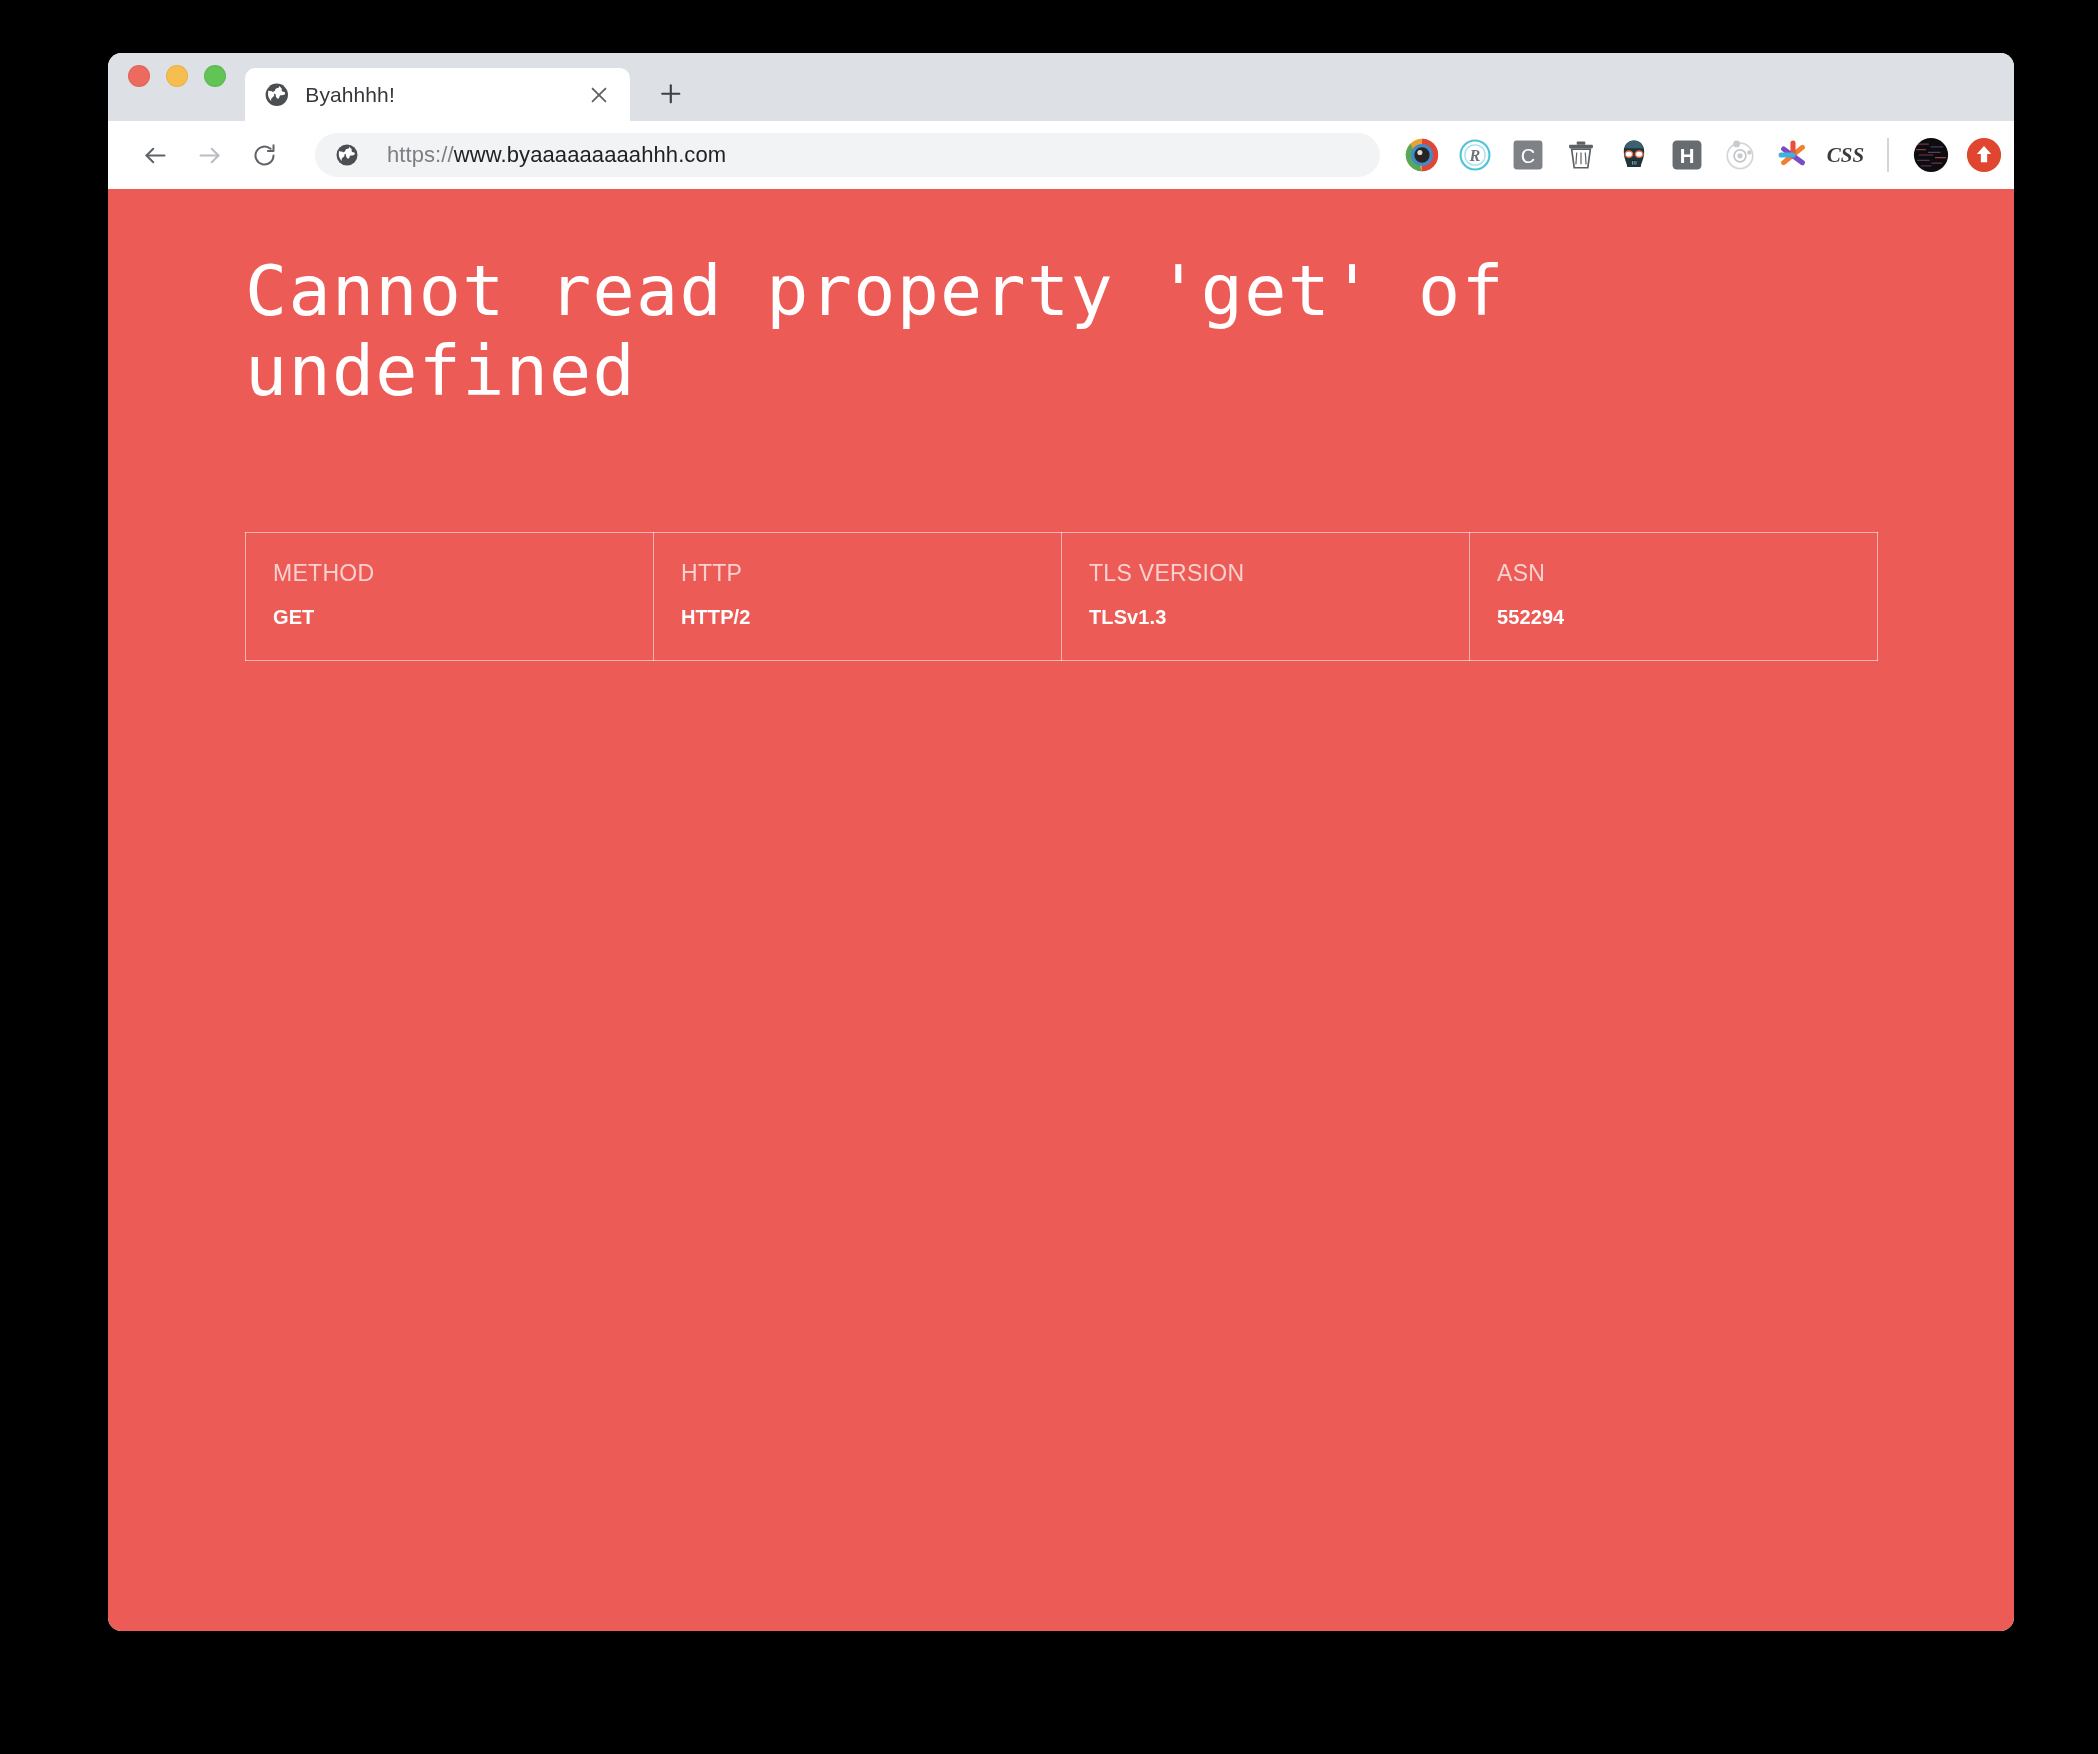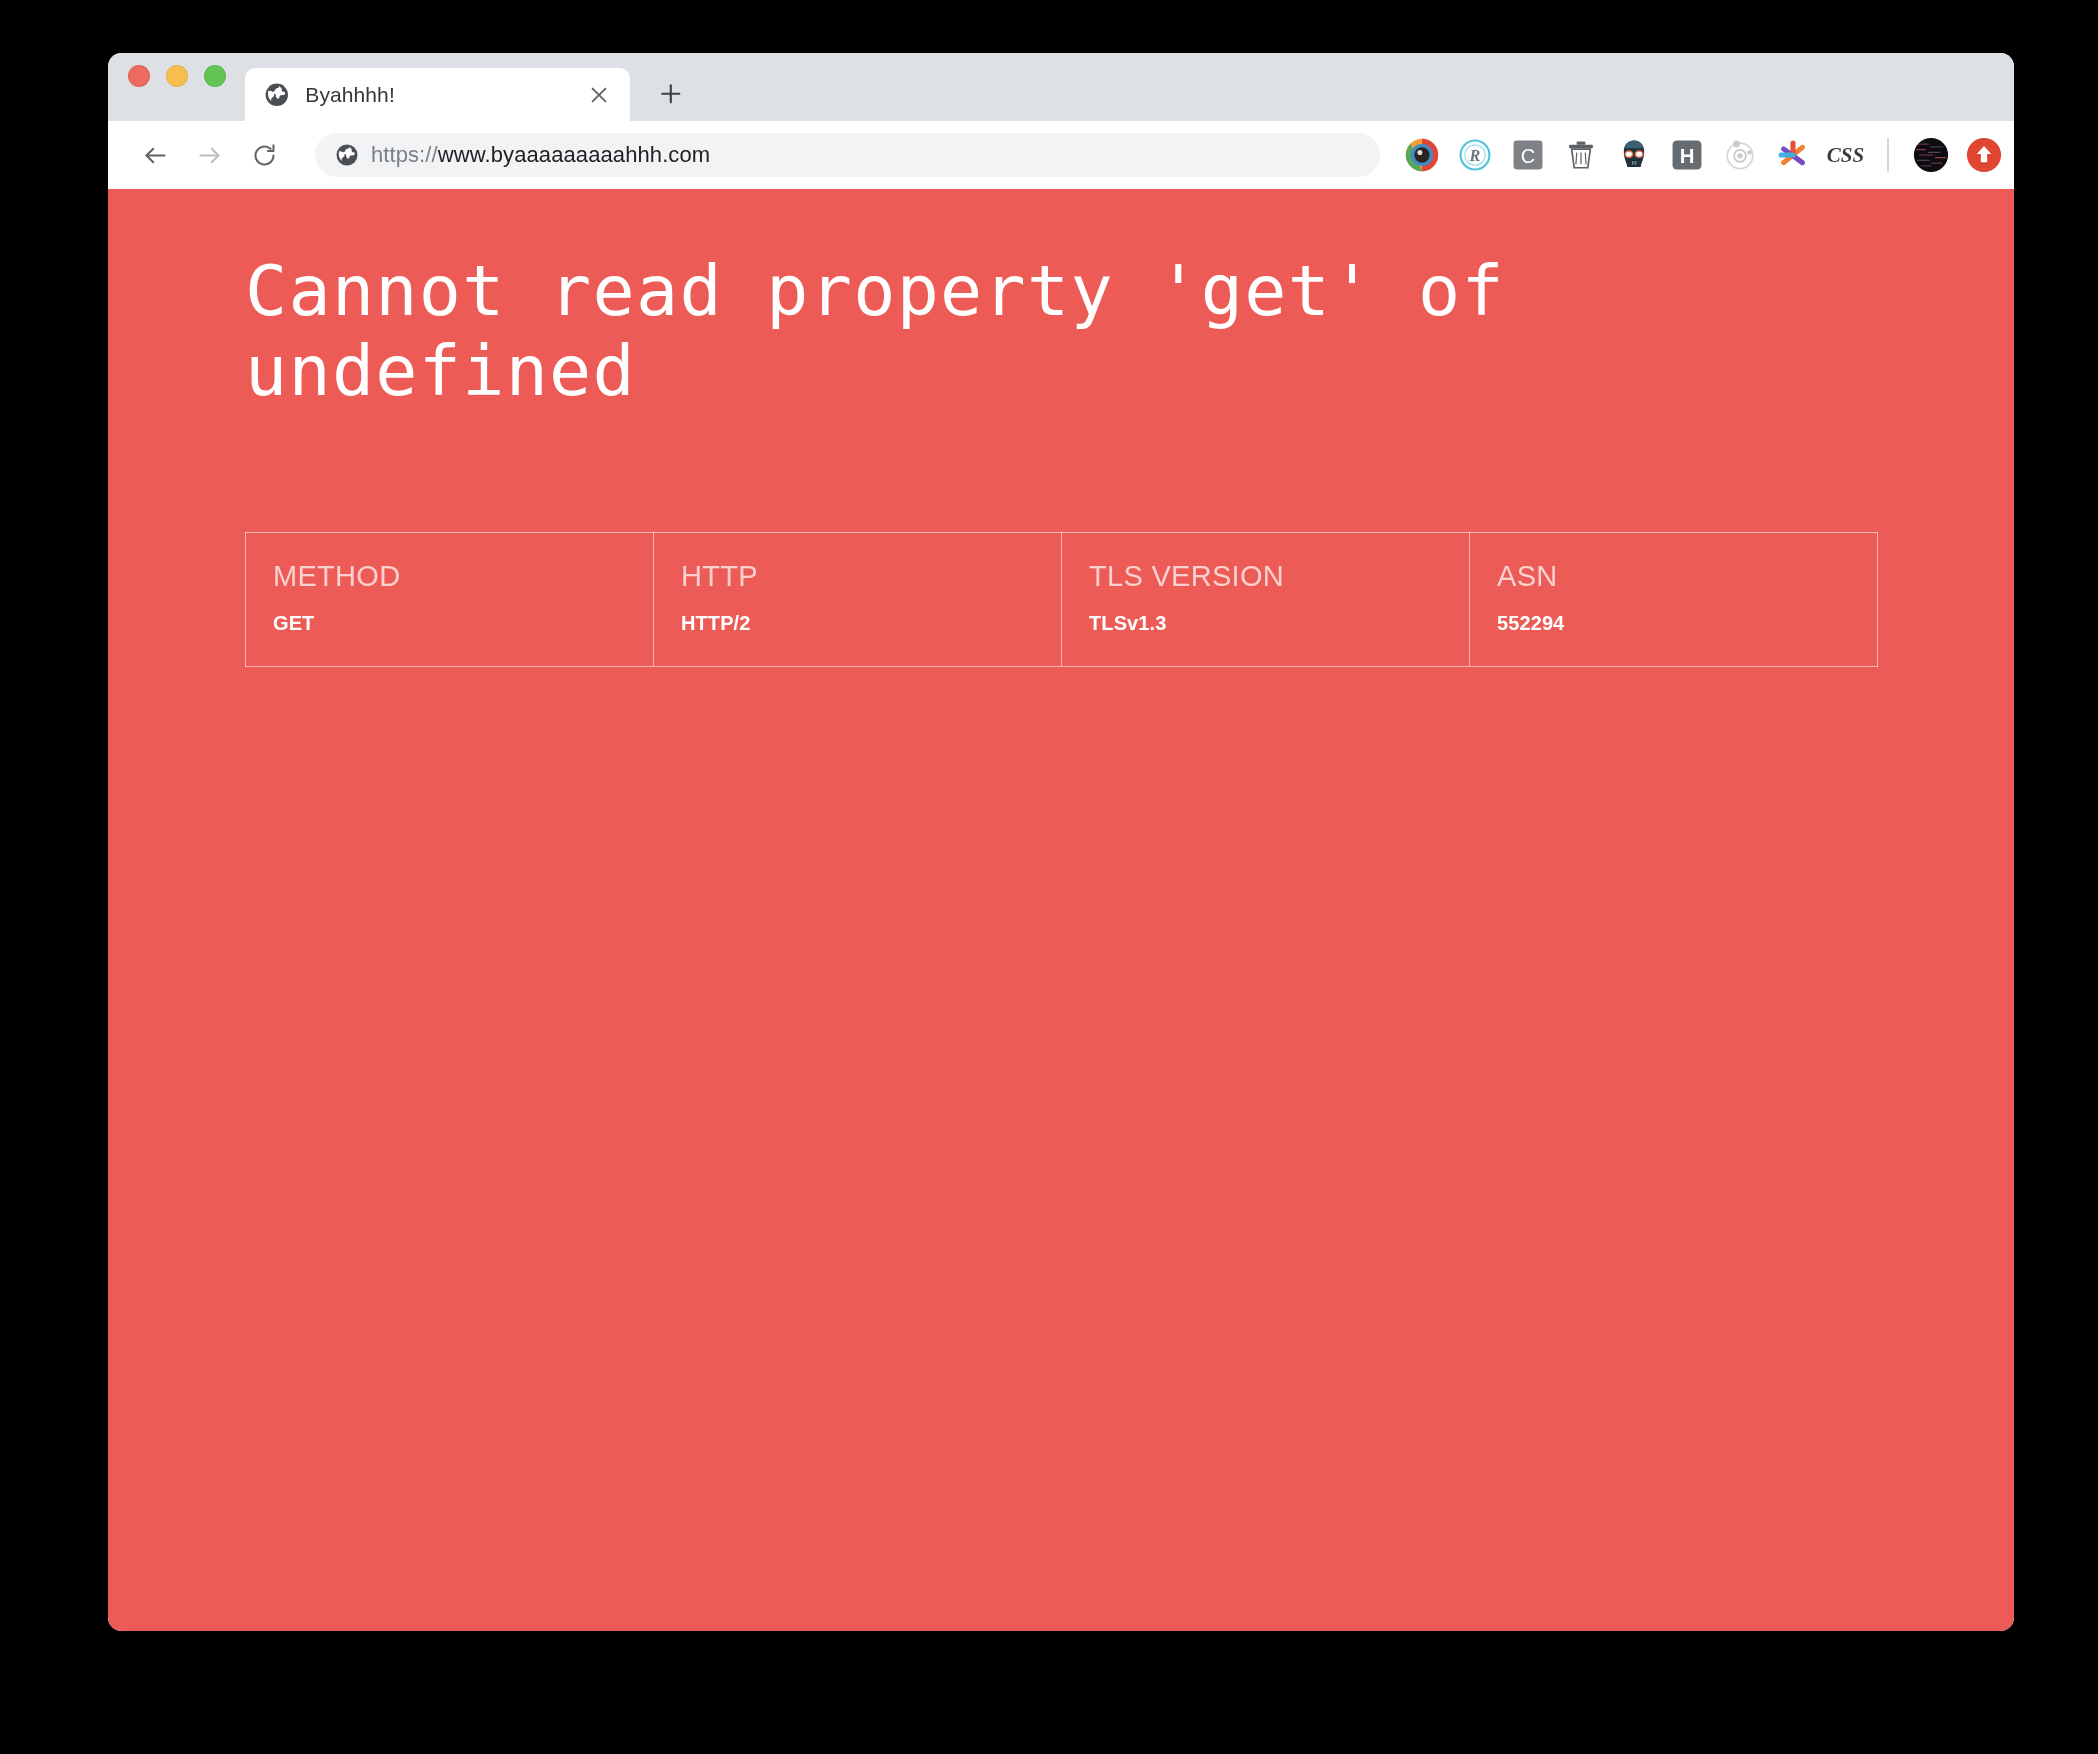--- a/index.html
+++ b/index.html
@@ -125,21 +125,21 @@
 
   .omnibox {
     flex: 0 0 1065px;
     height: 44px;
     margin-left: 19px;
     background: #F1F3F4;
     border-radius: 22px;
     display: flex;
     align-items: center;
     padding: 0 20.4px;
-    gap: 12px;
+    gap: 28px;
   }
   .omnibox-favicon { width: 24px; height: 24px; flex: 0 0 24px; }
   .omnibox-url {
     font-size: 22px;
     color: #202124;
     white-space: nowrap;
     overflow: hidden;
     letter-spacing: 0.1px;
   }
   .omnibox-url .scheme { color: #7c8085; }
@@ -206,21 +206,21 @@
     table-layout: fixed;
   }
   .info-table td {
     border: 1.7px solid rgba(255,255,255,0.55);
     padding: 27px 0 31px 27px;
     vertical-align: top;
     width: 25%;
     overflow: hidden;
   }
   .cell-label {
-    font-size: 29px;
+    font-size: 23px;
     color: rgba(255,255,255,0.72);
     letter-spacing: 0.3px;
     white-space: nowrap;
     margin-bottom: 19px;
   }
   .cell-value {
     font-size: 20px;
     color: #ffffff;
     letter-spacing: 0.1px;
     white-space: nowrap;

